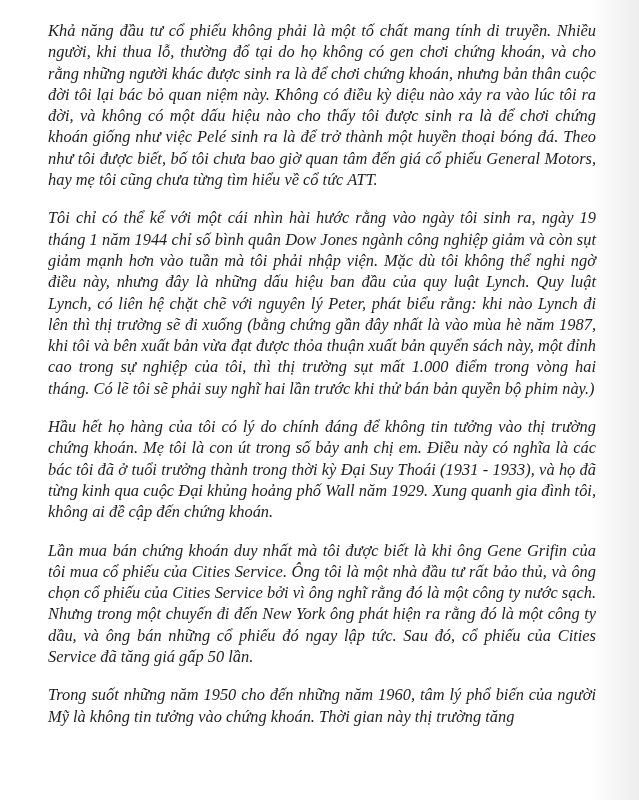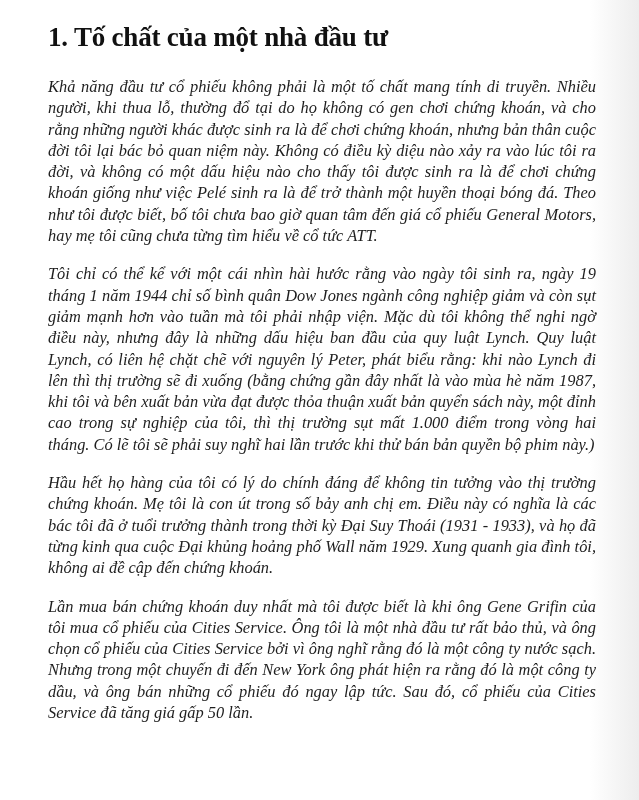--- a/index.html
+++ b/index.html
@@ -36,18 +36,18 @@
       line-height: 21.3px;
       text-align: justify;
       color: #1e1e1e;
       font-style: italic;
     }
   </style>
 </head>
 <body>
 
 <div class="page">
-  <h1>1. Tố chất của một nhà đầu tư</h1>
   <p>Khả năng đầu tư cổ phiếu không phải là một tố chất mang tính di truyền. Nhiều người, khi thua lỗ, thường đổ tại do họ không có gen chơi chứng khoán, và cho rằng những người khác được sinh ra là để chơi chứng khoán, nhưng bản thân cuộc đời tôi lại bác bỏ quan niệm này. Không có điều kỳ diệu nào xảy ra vào lúc tôi ra đời, và không có một dấu hiệu nào cho thấy tôi được sinh ra là để chơi chứng khoán giống như việc Pelé sinh ra là để trở thành một huyền thoại bóng đá. Theo như tôi được biết, bố tôi chưa bao giờ quan tâm đến giá cổ phiếu General Motors, hay mẹ tôi cũng chưa từng tìm hiểu về cổ tức ATT.</p>
   <p>Tôi chỉ có thể kể với một cái nhìn hài hước rằng vào ngày tôi sinh ra, ngày 19 tháng 1 năm 1944 chỉ số bình quân Dow Jones ngành công nghiệp giảm và còn sụt giảm mạnh hơn vào tuần mà tôi phải nhập viện. Mặc dù tôi không thể nghi ngờ điều này, nhưng đây là những dấu hiệu ban đầu của quy luật Lynch. Quy luật Lynch, có liên hệ chặt chẽ với nguyên lý Peter, phát biểu rằng: khi nào Lynch đi lên thì thị trường sẽ đi xuống (bằng chứng gần đây nhất là vào mùa hè năm 1987, khi tôi và bên xuất bản vừa đạt được thỏa thuận xuất bản quyển sách này, một đỉnh cao trong sự nghiệp của tôi, thì thị trường sụt mất 1.000 điểm trong vòng hai tháng. Có lẽ tôi sẽ phải suy nghĩ hai lần trước khi thử bán bản quyền bộ phim này.)</p>
   <p>Hầu hết họ hàng của tôi có lý do chính đáng để không tin tưởng vào thị trường chứng khoán. Mẹ tôi là con út trong số bảy anh chị em. Điều này có nghĩa là các bác tôi đã ở tuổi trưởng thành trong thời kỳ Đại Suy Thoái (1931 - 1933), và họ đã từng kinh qua cuộc Đại khủng hoảng phố Wall năm 1929. Xung quanh gia đình tôi, không ai đề cập đến chứng khoán.</p>
   <p>Lần mua bán chứng khoán duy nhất mà tôi được biết là khi ông Gene Grifin của tôi mua cổ phiếu của Cities Service. Ông tôi là một nhà đầu tư rất bảo thủ, và ông chọn cổ phiếu của Cities Service bởi vì ông nghĩ rằng đó là một công ty nước sạch. Nhưng trong một chuyến đi đến New York ông phát hiện ra rằng đó là một công ty dầu, và ông bán những cổ phiếu đó ngay lập tức. Sau đó, cổ phiếu của Cities Service đã tăng giá gấp 50 lần.</p>
+  <p>Trong suốt những năm 1950 cho đến những năm 1960, tâm lý phổ biến của người Mỹ là không tin tưởng vào chứng khoán. Thời gian này thị trường tăng</p>
 </div>
 
 </body></html>

